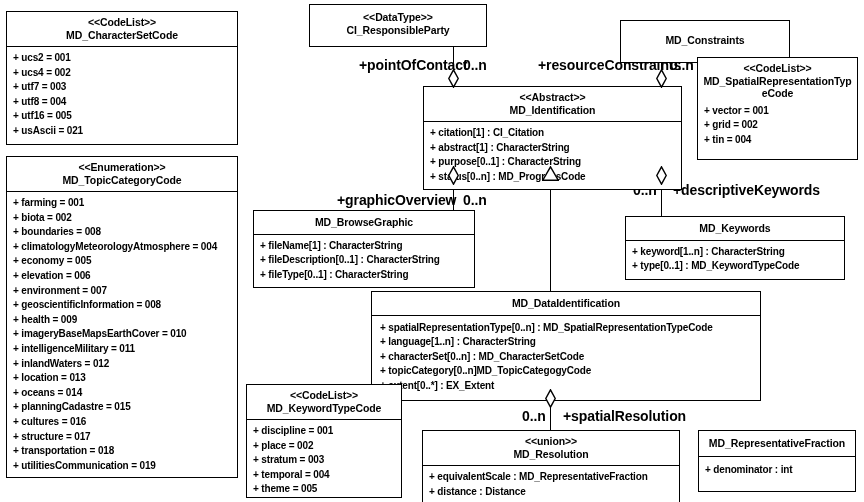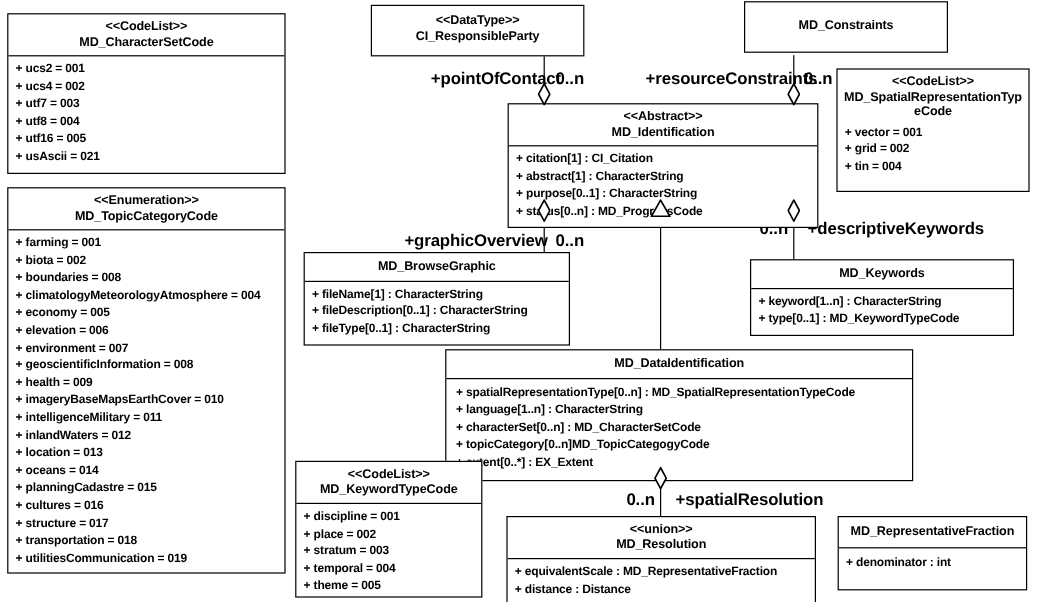--- a/index.html
+++ b/index.html
@@ -203,21 +203,21 @@
     </div>
   </div>
 
   <div class="uml-class" style="left:297px; top:4px; width:178px; height:43px;margin-left:12px;">
     <div class="uml-head" style="padding-top:6px;">
       <span class="stereo">&lt;&lt;DataType&gt;&gt;</span>
       <span class="cname">CI_ResponsibleParty</span>
     </div>
   </div>
 
-  <div class="uml-class" style="left:620px; top:1px; width:170px; height:43px;">
+  <div class="uml-class" style="left:620px; top:20px; width:170px; height:43px;">
     <div class="uml-head" style="padding-top:13px;">
       <span class="cname">MD_Constraints</span>
     </div>
   </div>
 
   <div class="uml-class" style="left:697px; top:57px; width:161px; height:103px;">
     <div class="uml-head" style="padding-bottom:2px;">
       <span class="stereo">&lt;&lt;CodeList&gt;&gt;</span>
       <span class="cname" style="word-break:break-all;">MD_SpatialRepresentationTypeCode</span>
     </div>

